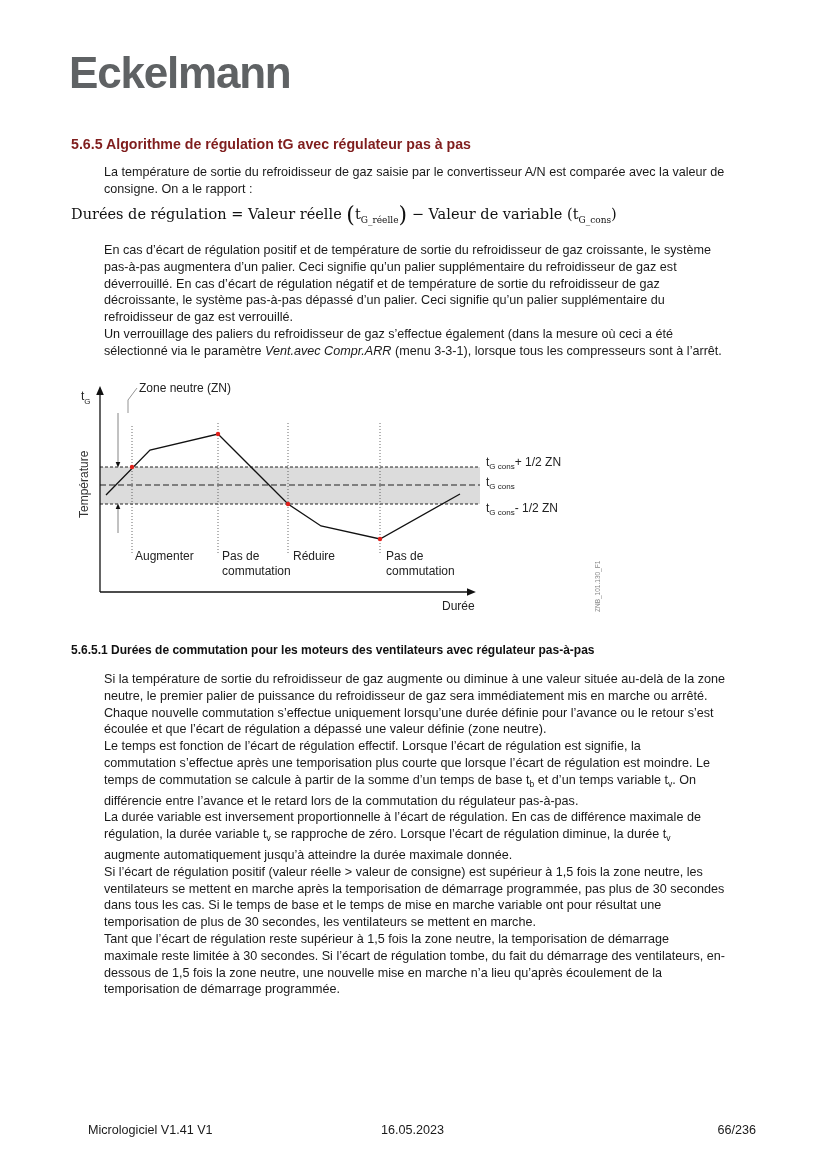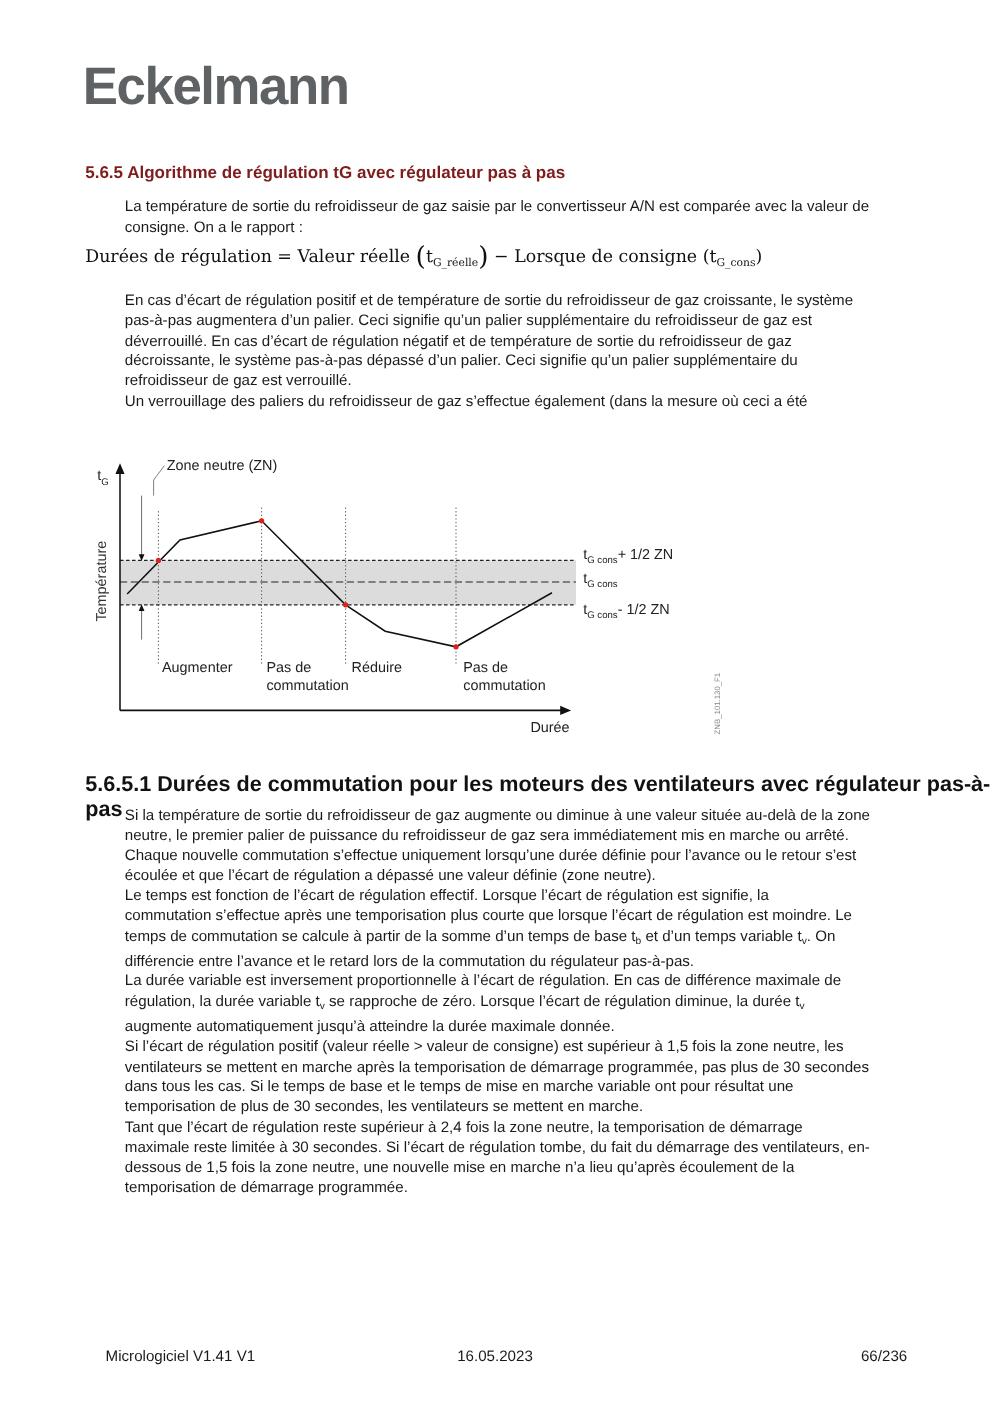--- a/index.html
+++ b/index.html
@@ -1,21 +1,21 @@
 <!DOCTYPE html>
 <html><head>
 <meta charset="utf-8">
 <style>
   html, body { margin:0; padding:0; background:#ffffff; }
   body { width:827px; height:1169px; position:relative; overflow:hidden;
          font-family:"Liberation Sans", sans-serif; color:#1a1a1a; }
   .logo { position:absolute; left:69px; top:48px; font-family:"Liberation Sans", sans-serif;
           font-weight:bold; font-size:44px; letter-spacing:-1.2px; color:#5f6264; }
   .h2 { position:absolute; left:71px; top:136px; font-size:14.2px; font-weight:bold; color:#7f1d1d; }
-  .h3 { position:absolute; left:71px; top:643px; font-size:18px; font-weight:bold; color:#111; }
+  .h3 { position:absolute; left:71px; top:643px; font-size:12px; font-weight:bold; color:#111; }
   .p { position:absolute; left:71px; width:700px; font-size:12.6px; line-height:16.8px; color:#1a1a1a;margin-left:33px; }
   .p .line { display:block; white-space:nowrap; }
   .formula { position:absolute; left:71px; top:202px; font-family:"DejaVu Serif", serif;
              font-size:14.5px; color:#111; white-space:nowrap; }
   .formula sub { font-size:9px; }
   .formula .paren { font-size:22px; vertical-align:-3px; font-weight:lighter; }
   .footer { position:absolute; top:1123px; font-size:12.6px; color:#1a1a1a; }
   .chart { position:absolute; left:70px; top:378px; }
   sub.s { font-size:8.5px; vertical-align:-3px; }
   .ital { font-style:italic; }
@@ -26,30 +26,31 @@
 <div class="logo">Eckelmann</div>
 
 <div class="h2">5.6.5 Algorithme de régulation tG avec régulateur pas à pas</div>
 
 <div class="p" style="top:164px;">
   <span class="line">La température de sortie du refroidisseur de gaz saisie par le convertisseur A/N est comparée avec la valeur de</span>
   <span class="line">consigne. On a le rapport :</span>
 </div>
 
 <div class="formula">
-  <span>Durées de régulation = Valeur réelle </span><span class="paren">(</span><span>t</span><sub>G_réelle</sub><span class="paren">)</span><span> − Lorsque de consigne </span>(<span>t</span><sub>G_cons</sub>)
+  <span>Durées de régulation = Valeur réelle </span><span class="paren">(</span><span>t</span><sub>G_réelle</sub><span class="paren">)</span><span> − Valeur de variable </span>(<span>t</span><sub>G_cons</sub>)
 </div>
 
 <div class="p" style="top:242px;">
   <span class="line">En cas d’écart de régulation positif et de température de sortie du refroidisseur de gaz croissante, le système</span>
   <span class="line">pas-à-pas augmentera d’un palier. Ceci signifie qu’un palier supplémentaire du refroidisseur de gaz est</span>
   <span class="line">déverrouillé. En cas d’écart de régulation négatif et de température de sortie du refroidisseur de gaz</span>
   <span class="line">décroissante, le système pas-à-pas dépassé d’un palier. Ceci signifie qu’un palier supplémentaire du</span>
   <span class="line">refroidisseur de gaz est verrouillé.</span>
   <span class="line">Un verrouillage des paliers du refroidisseur de gaz s’effectue également (dans la mesure où ceci a été</span>
+  <span class="line"><span>sélectionné via le paramètre </span><span class="ital">Vent.avec Compr.ARR</span><span> (menu 3-3-1), lorsque tous les compresseurs sont à l’arrêt.</span></span>
 </div>
 
 <svg class="chart" width="540" height="245" viewBox="0 0 540 245" font-family="Liberation Sans, sans-serif">
   <defs>
     <marker id="arrow" markerWidth="8" markerHeight="8" refX="4" refY="4" orient="auto">
       <path d="M0,1 L7,4 L0,7 z" fill="#111"></path>
     </marker>
   </defs>
 
   <rect x="30" y="89" width="380" height="37" fill="#dcdcdc"></rect>
@@ -106,21 +107,21 @@
   <span class="line">commutation s’effectue après une temporisation plus courte que lorsque l’écart de régulation est moindre. Le</span>
   <span class="line"><span>temps de commutation se calcule à partir de la somme d’un temps de base t</span><sub class="s">b</sub><span> et d’un temps variable t</span><sub class="s">v</sub><span>. On</span></span>
   <span class="line">différencie entre l’avance et le retard lors de la commutation du régulateur pas-à-pas.</span>
   <span class="line">La durée variable est inversement proportionnelle à l’écart de régulation. En cas de différence maximale de</span>
   <span class="line"><span>régulation, la durée variable t</span><sub class="s">v</sub><span> se rapproche de zéro. Lorsque l’écart de régulation diminue, la durée t</span><sub class="s">v</sub></span>
   <span class="line">augmente automatiquement jusqu’à atteindre la durée maximale donnée.</span>
   <span class="line">Si l’écart de régulation positif (valeur réelle &gt; valeur de consigne) est supérieur à 1,5 fois la zone neutre, les</span>
   <span class="line">ventilateurs se mettent en marche après la temporisation de démarrage programmée, pas plus de 30 secondes</span>
   <span class="line">dans tous les cas. Si le temps de base et le temps de mise en marche variable ont pour résultat une</span>
   <span class="line">temporisation de plus de 30 secondes, les ventilateurs se mettent en marche.</span>
-  <span class="line">Tant que l’écart de régulation reste supérieur à 2,4 fois la zone neutre, la temporisation de démarrage</span>
+  <span class="line">Tant que l’écart de régulation reste supérieur à 1,5 fois la zone neutre, la temporisation de démarrage</span>
   <span class="line">maximale reste limitée à 30 secondes. Si l’écart de régulation tombe, du fait du démarrage des ventilateurs, en-</span>
   <span class="line">dessous de 1,5 fois la zone neutre, une nouvelle mise en marche n’a lieu qu’après écoulement de la</span>
   <span class="line">temporisation de démarrage programmée.</span>
 </div>
 
 <div class="footer" style="left:88px;">Micrologiciel V1.41 V1</div>
 <div class="footer" style="left:381px;">16.05.2023</div>
 <div class="footer" style="right:71px;">66/236</div>
 
 </body></html>

